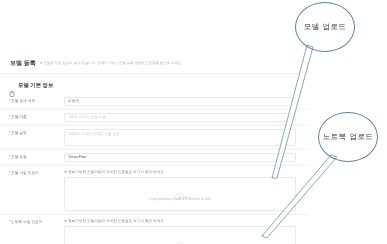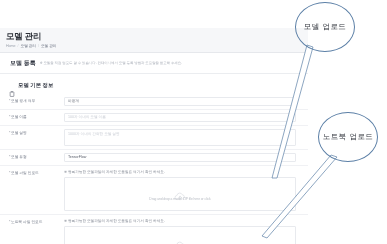--- a/index.html
+++ b/index.html
@@ -235,30 +235,20 @@
   #callout-model { left: 295px; top: 2px; width: 58px; height: 48px; }
   #callout-notebook { left: 318px; top: 112px; width: 58px; height: 48px; }
 </style>
 </head>
 <body>
 
 <div id="app">
 
   <div class="top-gutter"></div>
 
-  <div class="page-header">
-    <div class="page-title">모델 관리</div>
-    <div class="breadcrumb">
-      <span>Home</span>
-      <span class="crumb-sep">/</span>
-      <span class="crumb-active">모델 관리</span>
-      <span class="crumb-sep">/</span>
-      <span class="crumb-active">모델 관리</span>
-    </div>
-  </div>
 
   <div class="content-card">
 
     <div class="register-strip">
       <span class="register-title">모델 등록</span>
       <span class="register-desc">※ 모델을 직접 업로드 할 수 있습니다. 컨테이너에서 모델 등록 방법과 도움말을 참고해 주세요.</span>
     </div>
 
     <div class="section-head">
       <span class="section-icon">

